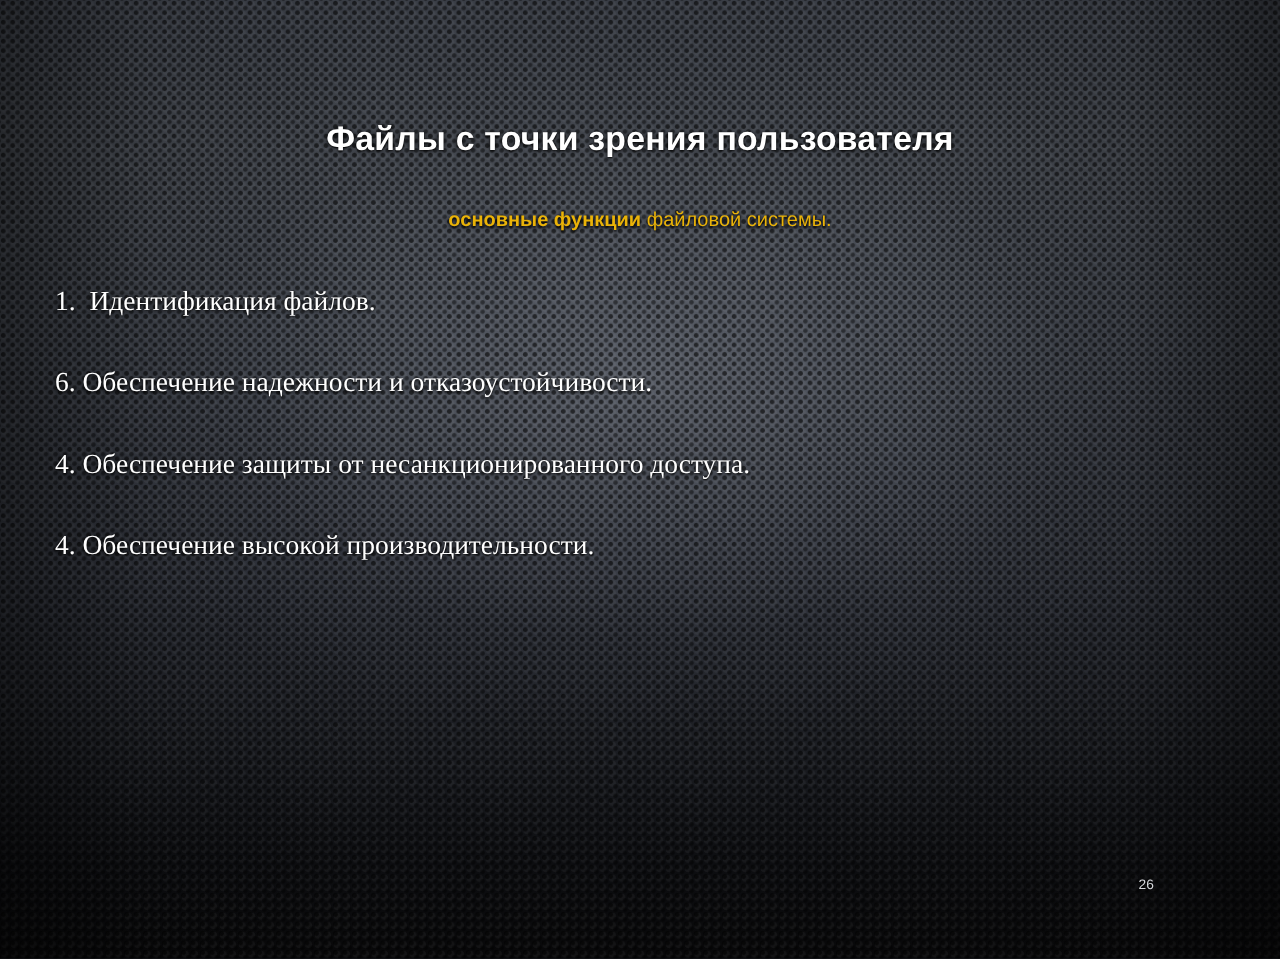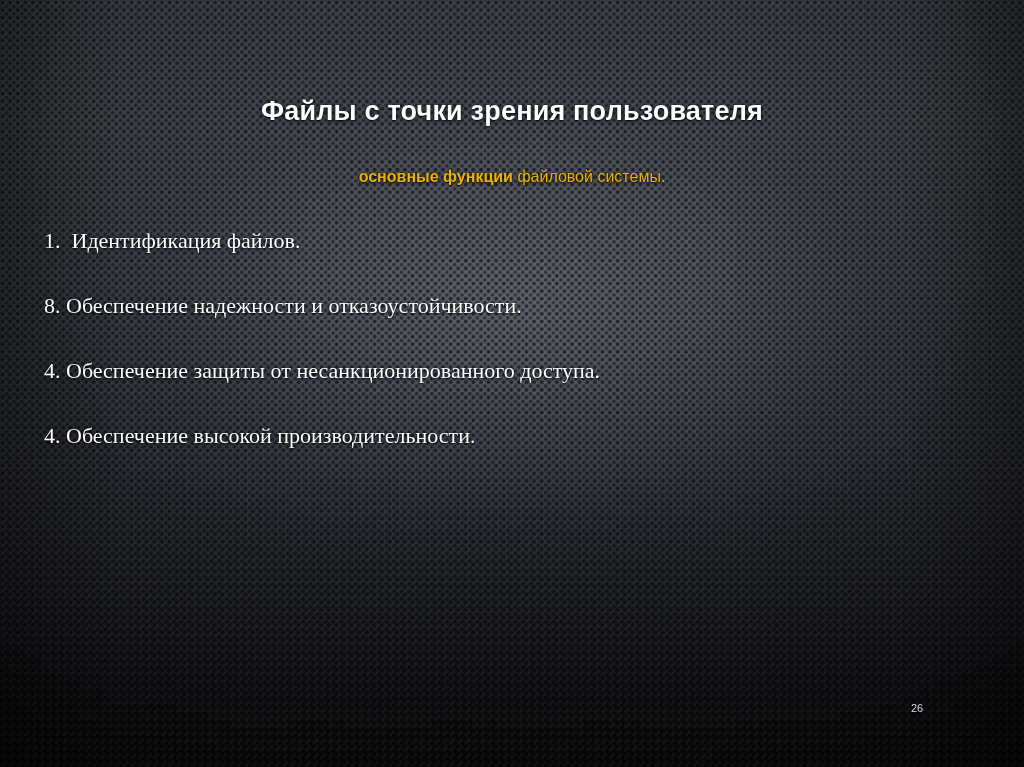--- a/index.html
+++ b/index.html
@@ -160,21 +160,21 @@
   <div class="content">
 
     <h1 class="slide-title">Файлы с точки зрения пользователя</h1>
 
     <div class="subtitle">
       <span class="strong">основные функции</span><span class="plain"> файловой системы.</span>
     </div>
 
     <ul class="func-list">
       <li class="func-item">1.  Идентификация файлов.</li>
-      <li class="func-item">8. Обеспечение надежности и отказоустойчивости.</li>
+      <li class="func-item">6. Обеспечение надежности и отказоустойчивости.</li>
       <li class="func-item">4. Обеспечение защиты от несанкционированного доступа.</li>
       <li class="func-item">4. Обеспечение высокой производительности.</li>
     </ul>
 
     <div class="page-number">26</div>
 
   </div>
 </div>
 
 </body></html>

